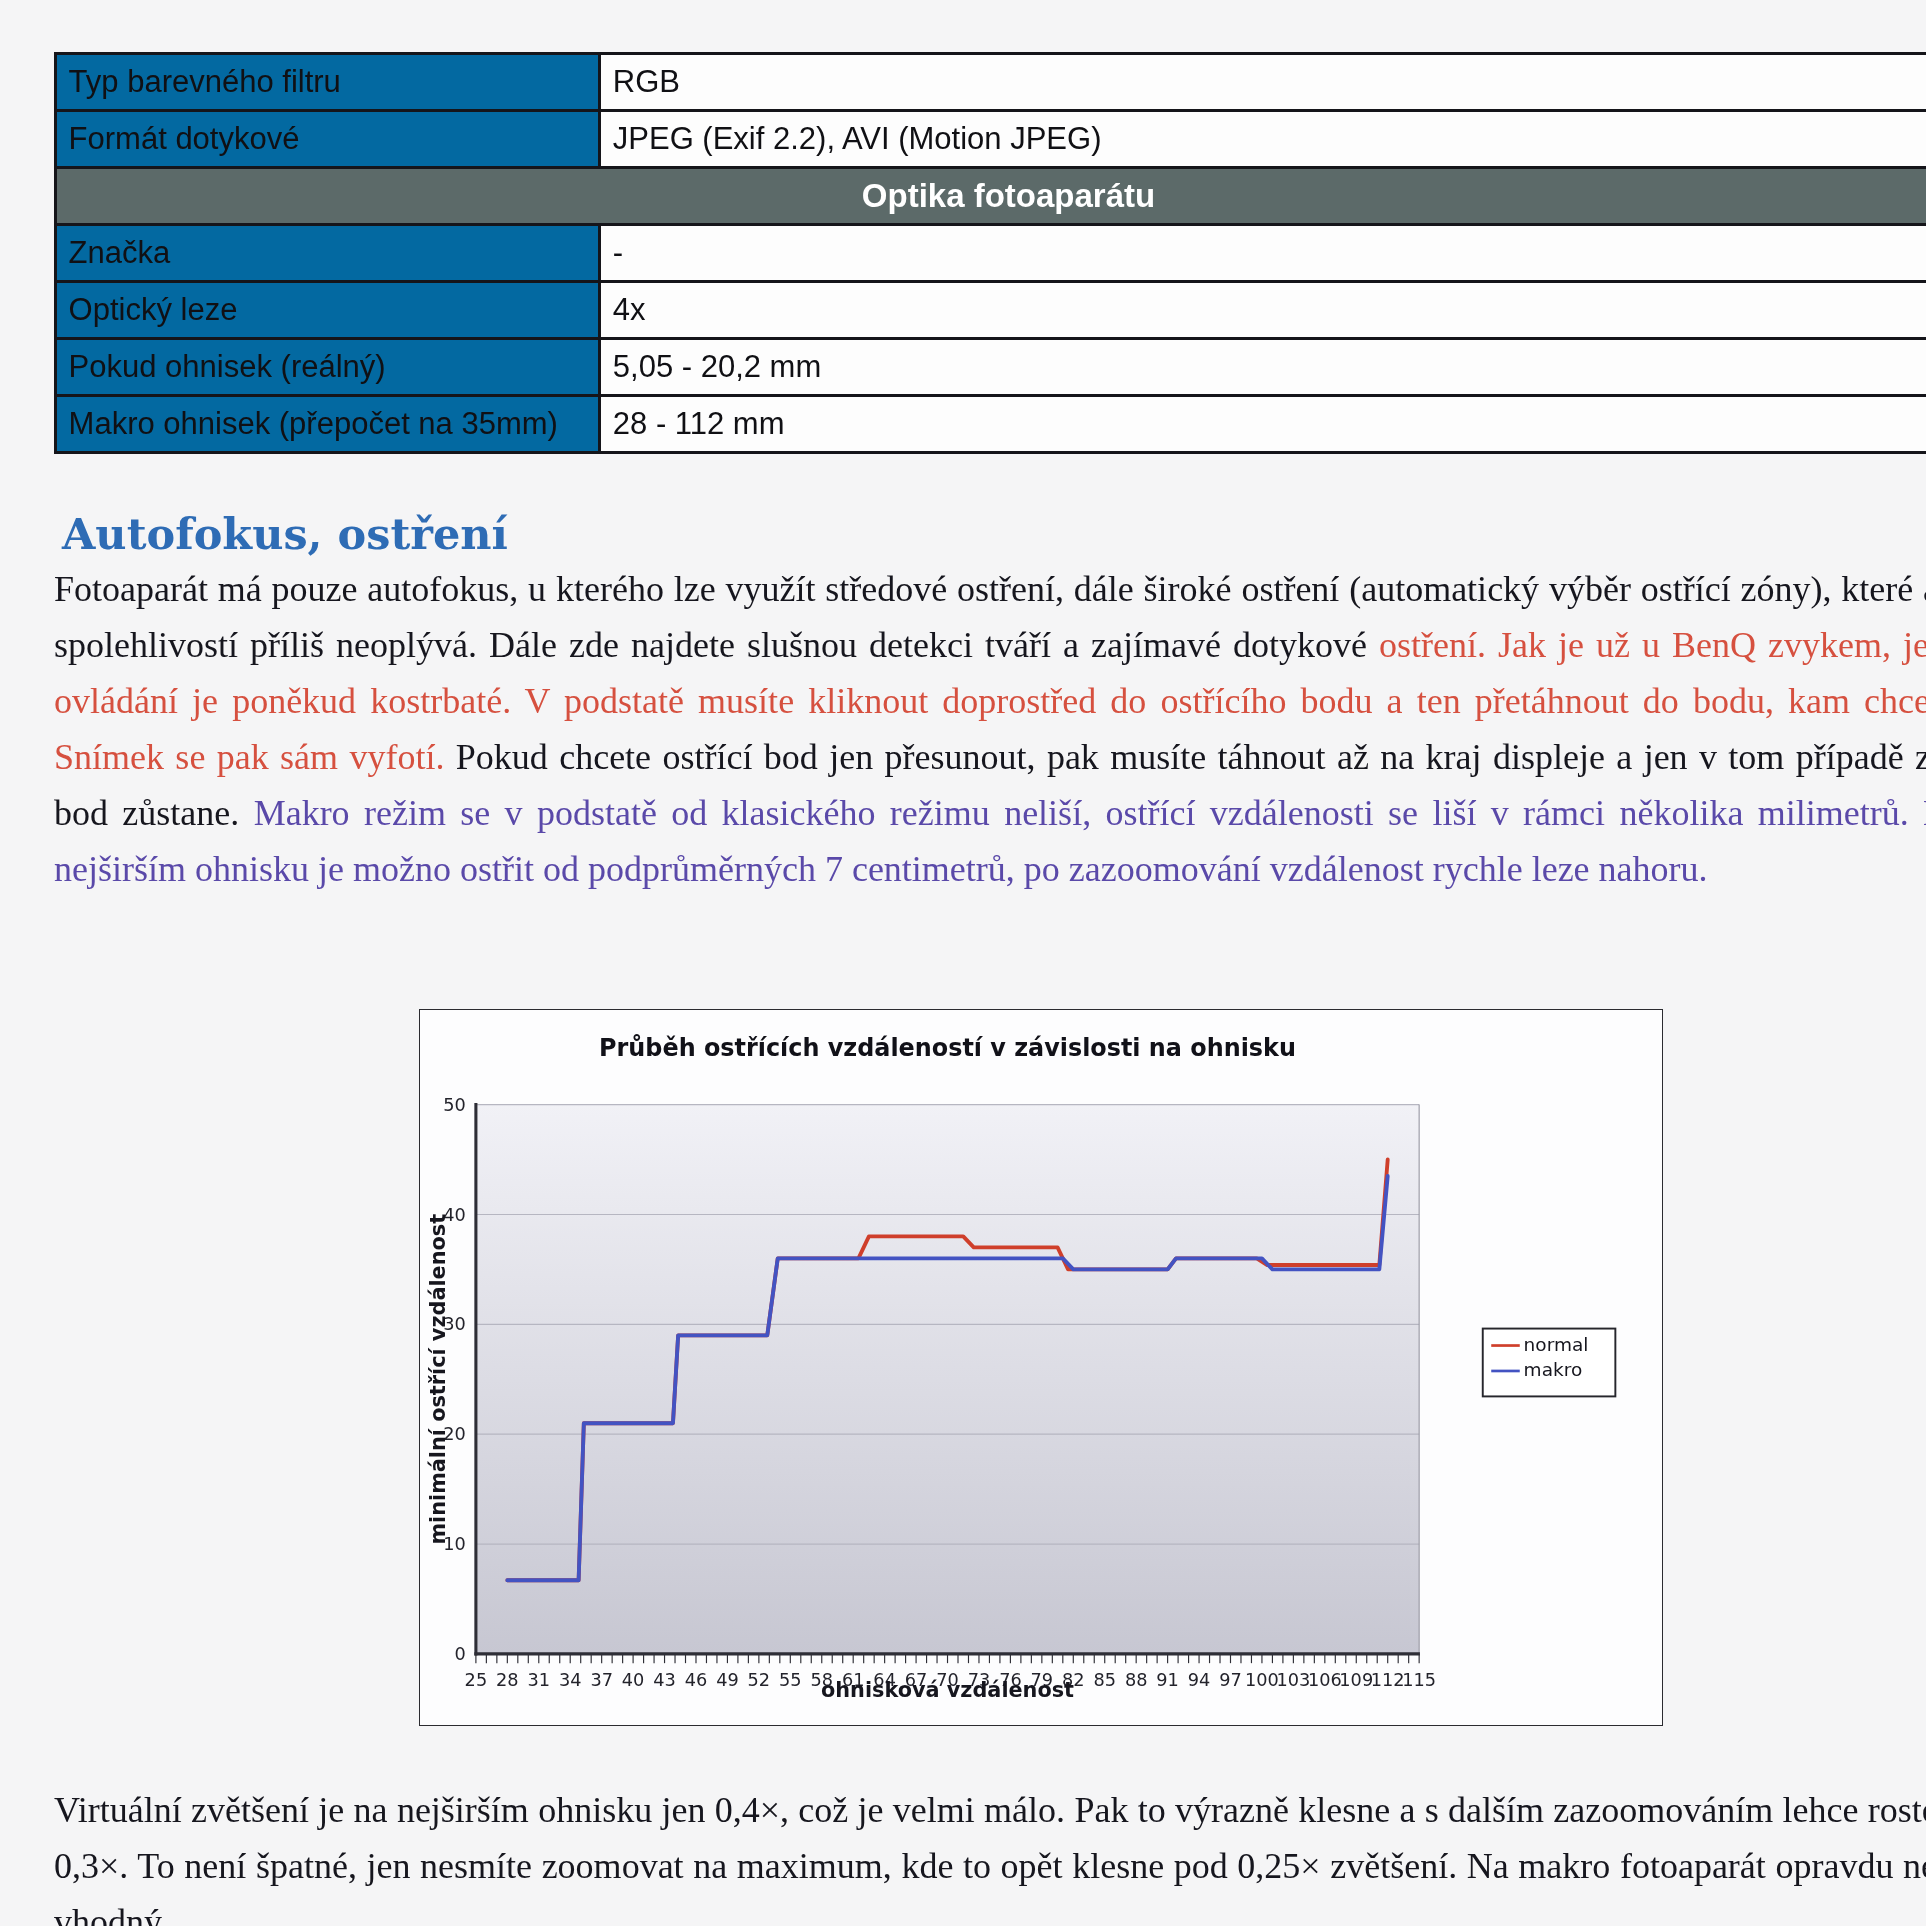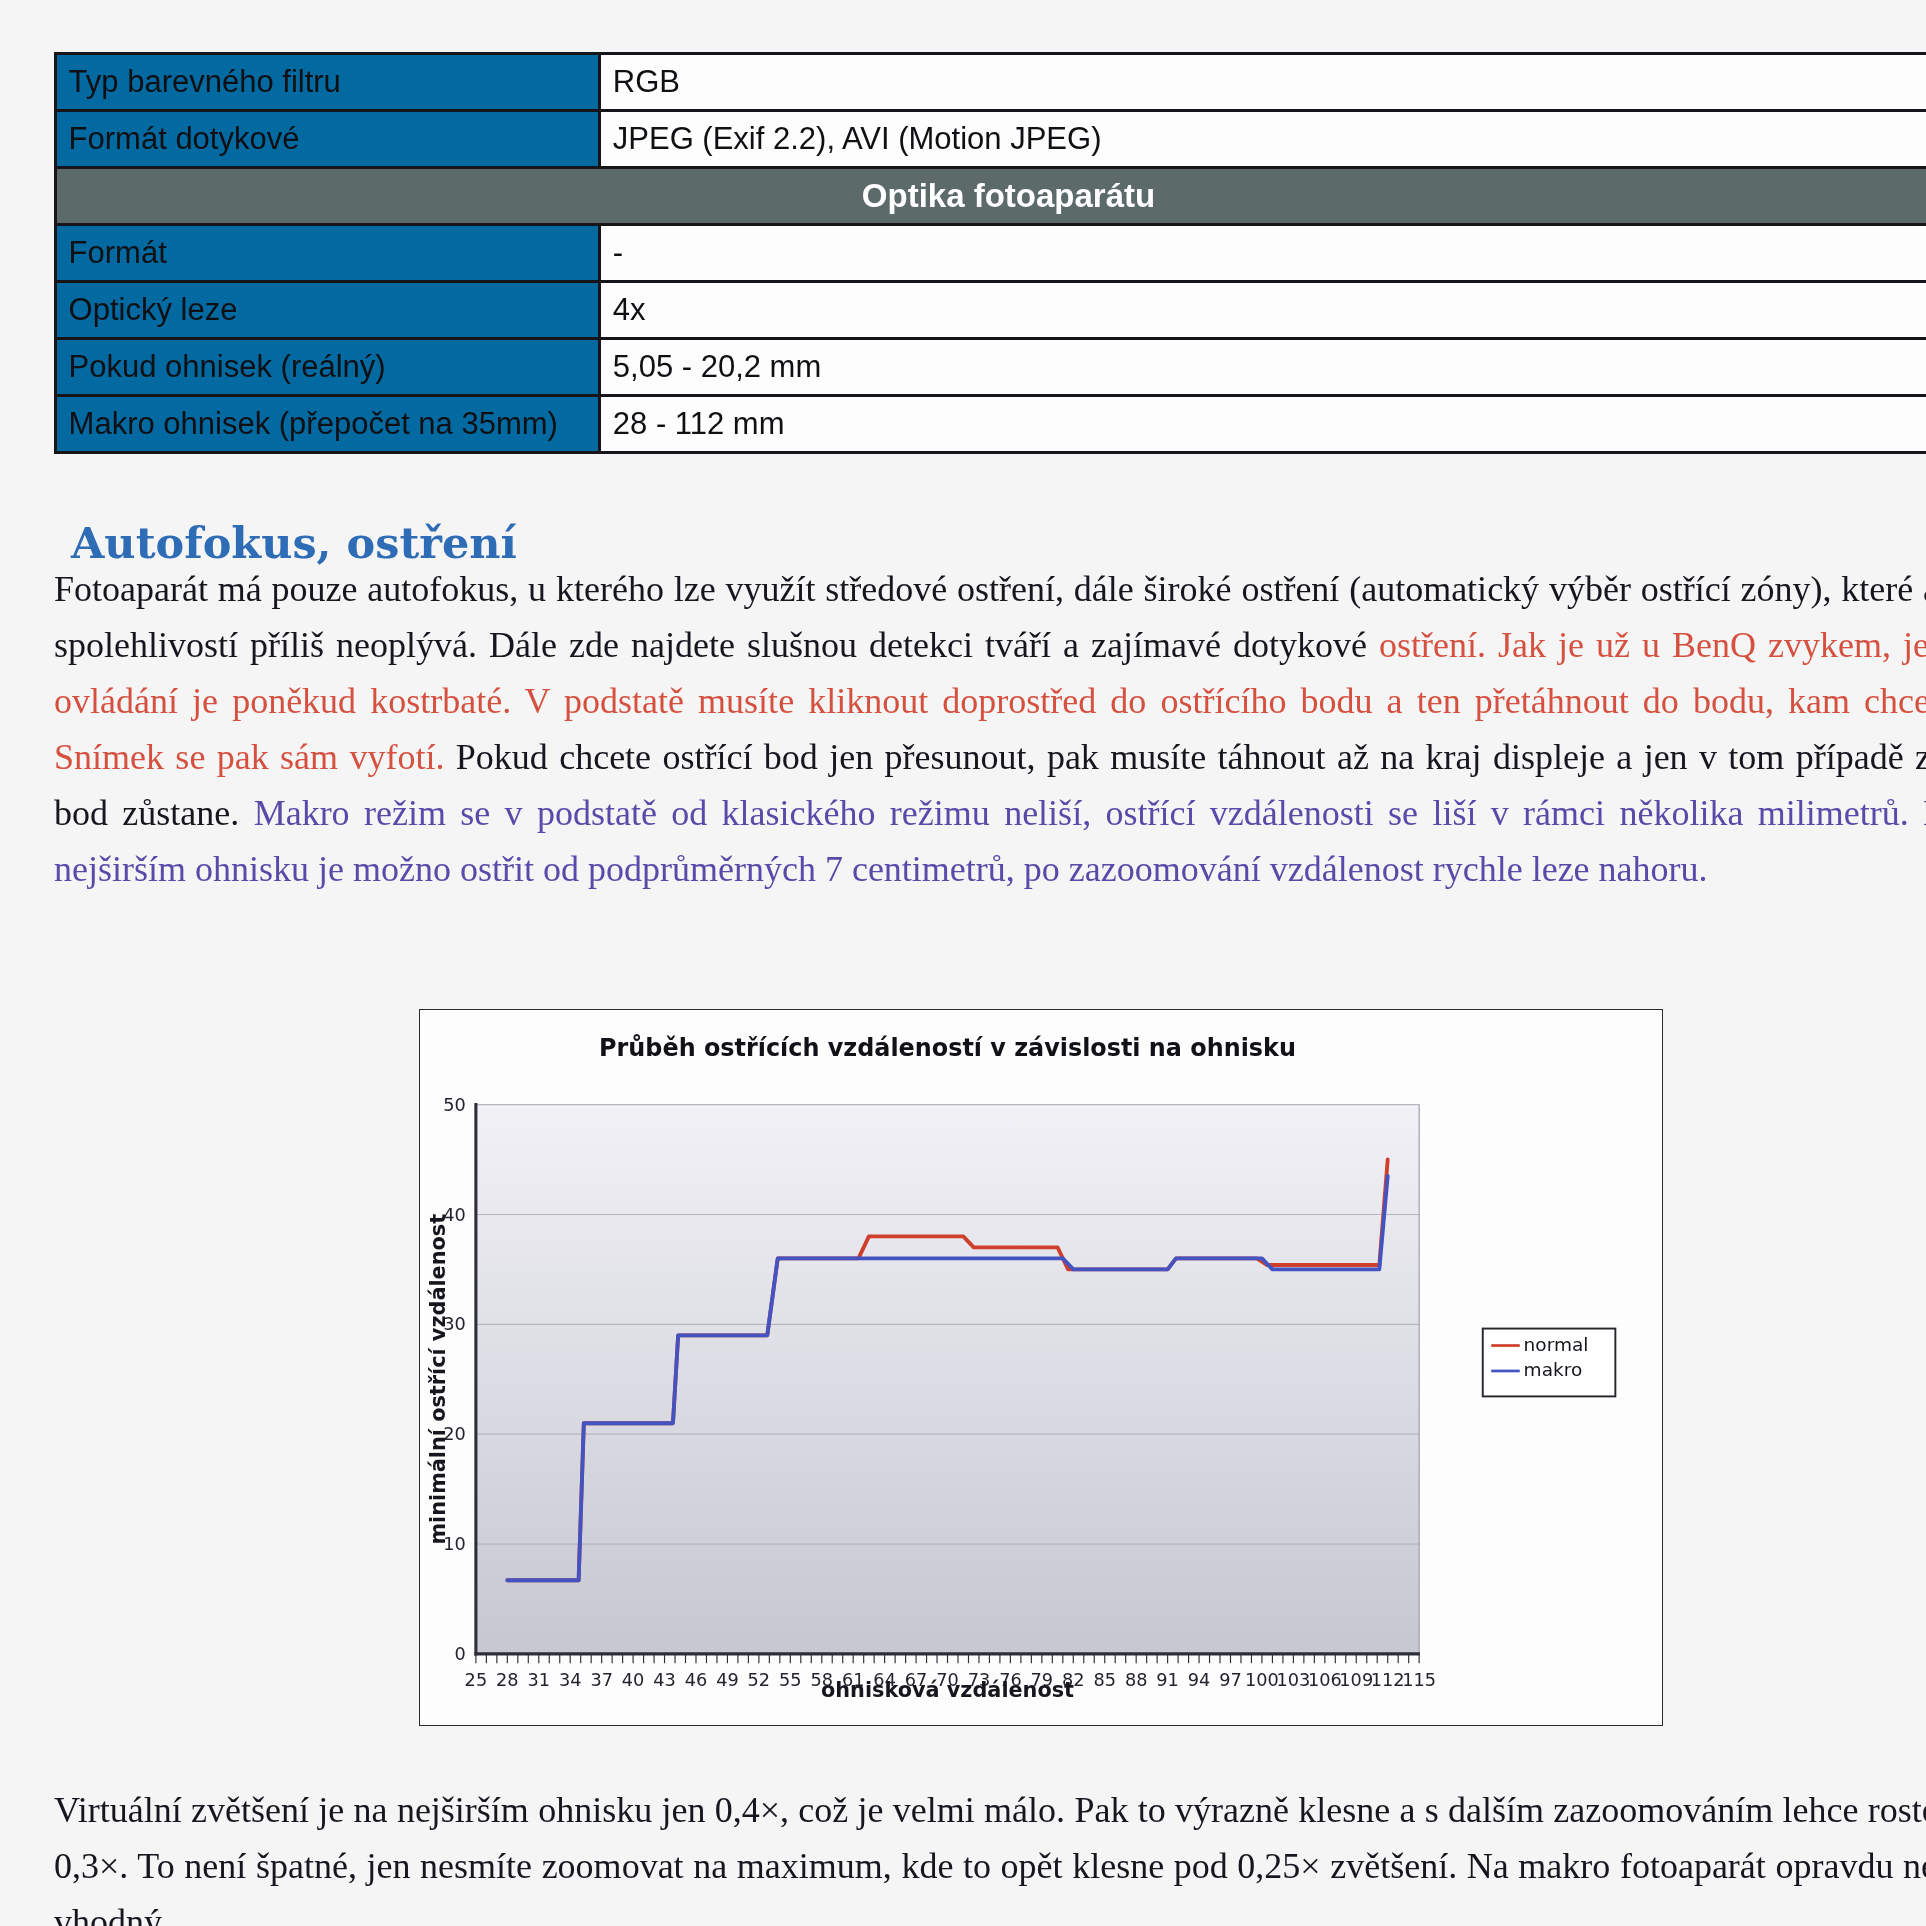--- a/index.html
+++ b/index.html
@@ -8,21 +8,21 @@
   .page{position:absolute;inset:0}
 
   
   .spec-table{position:absolute;left:54px;top:52px;width:1909px;border-collapse:collapse;
     font-family:"Liberation Sans",sans-serif;font-size:31px;color:#101014;table-layout:fixed}
   .spec-table td{border:3.5px solid #15151a;height:54px;padding:0 11.6px;overflow:hidden;white-space:nowrap}
   .spec-table td.label{background:#0369a1;width:518px}
   .spec-table td.value{background:#fdfdfd}
   .spec-table td.header{background:#5c6a69;color:#ffffff;font-weight:bold;text-align:center;font-size:33px}
 
-  h1.section{position:absolute;left:54px;margin:17px;font-family:"DejaVu Serif",serif;
+  h1.section{position:absolute;left:54px;margin:8px;font-family:"DejaVu Serif",serif;
     font-weight:bold;font-size:43px;line-height:54px;color:#2e6cb5}
   #heading1{top:499px}
 
   .para{position:absolute;left:54px;width:1911px;margin:0;font-size:36px;line-height:56px;
     text-align:justify;color:#16161e}
   #para1{top:561px}
   #para2{top:1782px}
 
   .chart-box{position:absolute;left:419px;top:1009px;width:1244px;height:717px;
     box-sizing:border-box;background:#fdfdfe;border:1.5px solid #2b2b30}
@@ -40,21 +40,21 @@
           <td class="value">RGB</td>
         </tr>
         <tr>
           <td class="label">Formát dotykové</td>
           <td class="value">JPEG (Exif 2.2), AVI (Motion JPEG)</td>
         </tr>
         <tr>
           <td colspan="2" class="header">Optika fotoaparátu</td>
         </tr>
         <tr>
-          <td class="label">Formát</td>
+          <td class="label">Značka</td>
           <td class="value">-</td>
         </tr>
         <tr>
           <td class="label">Optický leze</td>
           <td class="value">4x</td>
         </tr>
         <tr>
           <td class="label">Pokud ohnisek (reálný)</td>
           <td class="value">5,05 - 20,2 mm</td>
         </tr>

